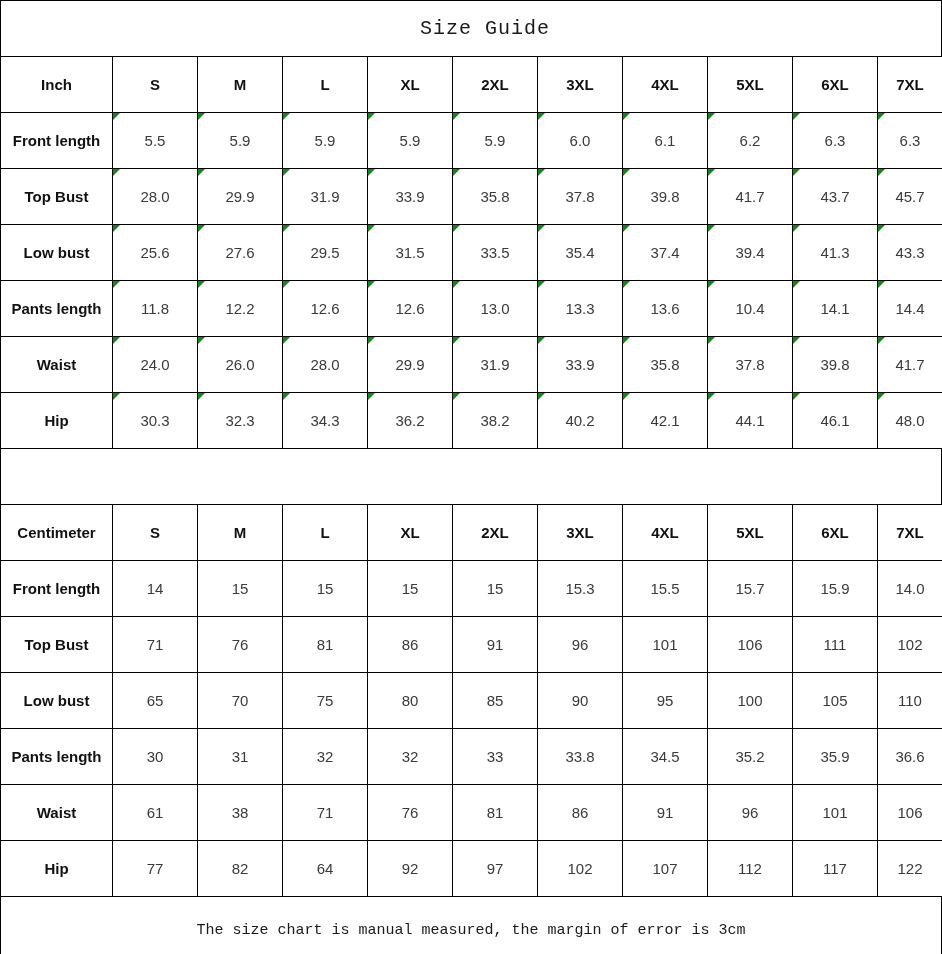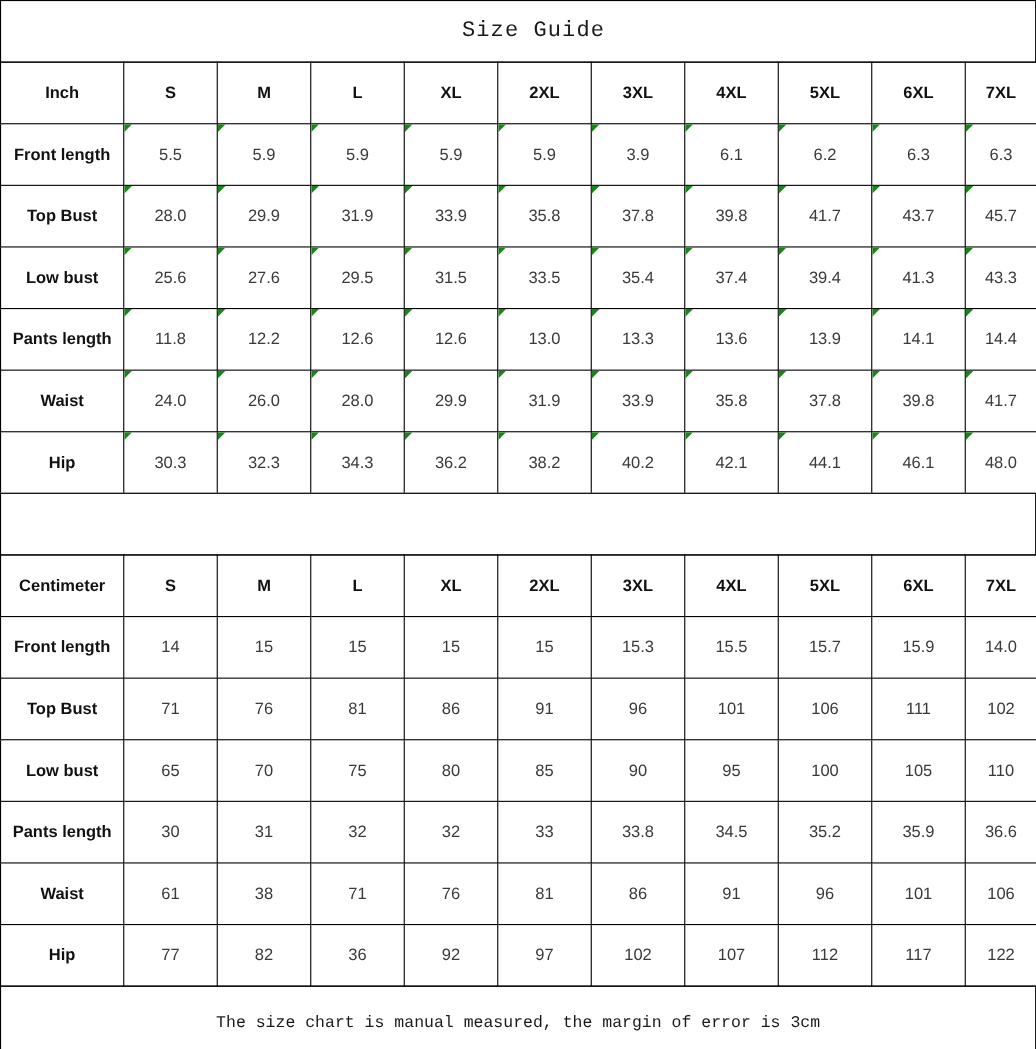--- a/index.html
+++ b/index.html
@@ -119,21 +119,21 @@
         </tr>
       </thead>
       <tbody>
         <tr>
           <th>Front length</th>
           <td class="tri">5.5</td>
           <td class="tri">5.9</td>
           <td class="tri">5.9</td>
           <td class="tri">5.9</td>
           <td class="tri">5.9</td>
-          <td class="tri">3.9</td>
+          <td class="tri">6.0</td>
           <td class="tri">6.1</td>
           <td class="tri">6.2</td>
           <td class="tri">6.3</td>
           <td class="tri">6.3</td>
         </tr>
         <tr>
           <th>Top Bust</th>
           <td class="tri">28.0</td>
           <td class="tri">29.9</td>
           <td class="tri">31.9</td>
@@ -160,21 +160,21 @@
         </tr>
         <tr>
           <th>Pants length</th>
           <td class="tri">11.8</td>
           <td class="tri">12.2</td>
           <td class="tri">12.6</td>
           <td class="tri">12.6</td>
           <td class="tri">13.0</td>
           <td class="tri">13.3</td>
           <td class="tri">13.6</td>
-          <td class="tri">13.9</td>
+          <td class="tri">10.4</td>
           <td class="tri">14.1</td>
           <td class="tri">14.4</td>
         </tr>
         <tr>
           <th>Waist</th>
           <td class="tri">24.0</td>
           <td class="tri">26.0</td>
           <td class="tri">28.0</td>
           <td class="tri">29.9</td>
           <td class="tri">31.9</td>
@@ -294,21 +294,21 @@
           <td>86</td>
           <td>91</td>
           <td>96</td>
           <td>101</td>
           <td>106</td>
         </tr>
         <tr>
           <th>Hip</th>
           <td>77</td>
           <td>82</td>
-          <td>36</td>
+          <td>64</td>
           <td>92</td>
           <td>97</td>
           <td>102</td>
           <td>107</td>
           <td>112</td>
           <td>117</td>
           <td>122</td>
         </tr>
       </tbody>
     </table>

